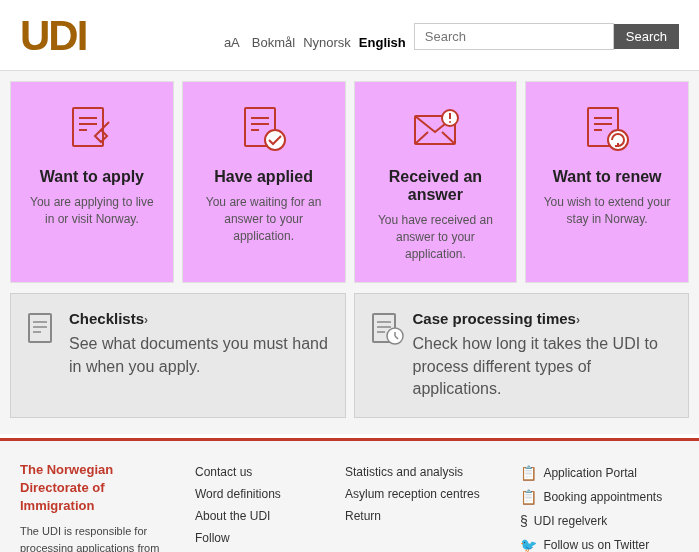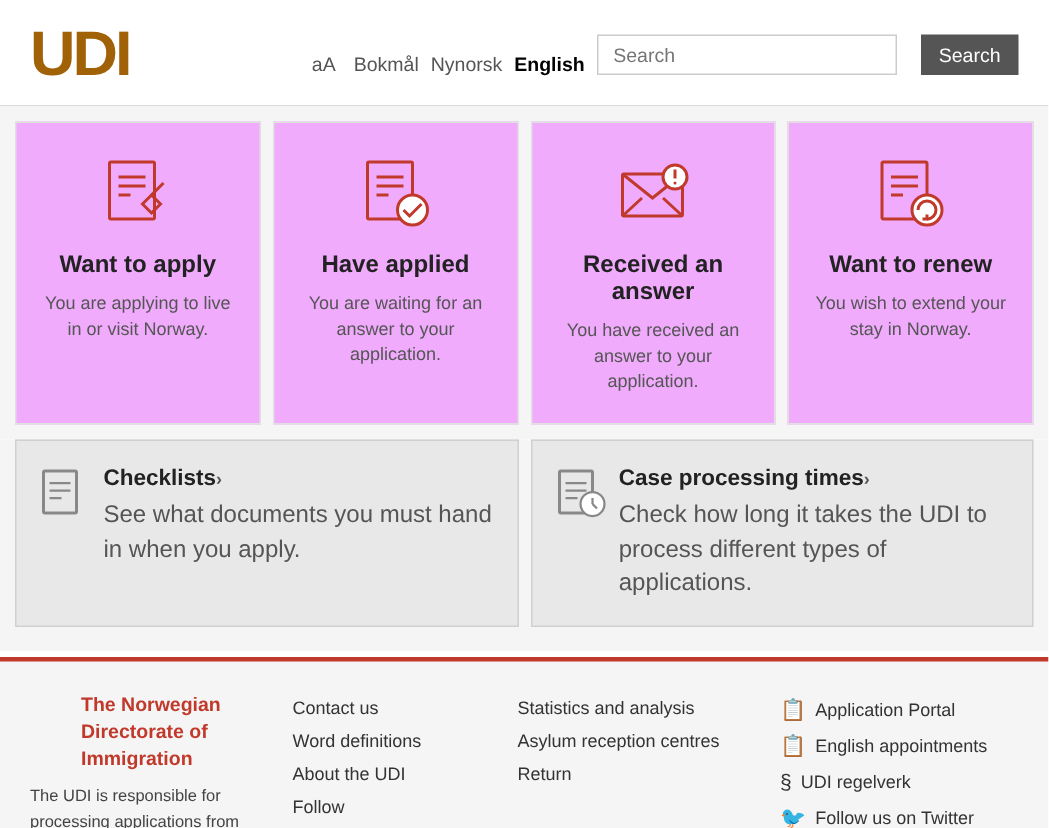--- a/index.html
+++ b/index.html
@@ -6,21 +6,21 @@
     body { font-family: Arial, sans-serif; background: #fff; font-size: 14px; color: #333; width: 699px; }
 
     
     .header { display: flex; align-items: center; justify-content: space-between; padding: 12px 20px 10px 20px; border-bottom: 1px solid #ddd; }
     .logo { color: #a16207; font-size: 42px; font-weight: 900; font-family: Arial Black, Arial, sans-serif; letter-spacing: -2px; }
     .header-right { display: flex; flex-direction: row; align-items: flex-end; gap: 8px; }
     .lang-bar { display: flex; align-items: center; gap: 8px; font-size: 13px; }
     .lang-icon { font-size: 13px; color: #555; margin-right: 4px; }
     .lang-link { color: #555; text-decoration: none; cursor: pointer; }
     .lang-link.active { font-weight: bold; color: #000; }
-    .search-bar { display: flex; gap: 16px; }
+    .search-bar { display: flex; gap: 0; align-items: center; }
     .search-input { border: 1px solid #ccc; padding: 5px 10px; font-size: 13px; width: 200px; outline: none; }
     .search-btn { background: #555; color: #fff; border: none; padding: 5px 12px; font-size: 13px; cursor: pointer; }
 
     
     .main-grid { display: flex; padding: 10px; gap: 8px; background: #f5f5f5; }
     .grid-card { flex: 1; background: #f0abfc; border: 1px solid #e0e0e0; padding: 20px 16px; display: flex; flex-direction: column; align-items: center; text-align: center; min-height: 160px; cursor: pointer; }
     .card-icon { width: 54px; height: 54px; margin-bottom: 12px; }
     .card-title { font-size: 16px; font-weight: bold; margin-bottom: 8px; color: #222; }
     .card-desc { font-size: 12px; color: #555; line-height: 1.4; }
 
@@ -31,21 +31,21 @@
     .info-card-text .info-title { font-size: 15px; font-weight: bold; color: #222; margin-bottom: 6px; }
     .info-card-text .info-title .arrow { font-size: 12px; color: #555; }
     .info-card-text .info-desc { font-size: 16px; color: #555; line-height: 1.4; }
 
     
     .footer { background: #f5f5f5; padding: 20px 20px 16px 20px; display: flex; gap: 0; border-top: 3px solid #c0392b; margin-top: 4px; }
     .footer-col1 { width: 175px; flex-shrink: 0; padding-right: 16px; }
     .footer-col2 { width: 150px; flex-shrink: 0; }
     .footer-col3 { width: 175px; flex-shrink: 0; }
     .footer-col4 { flex: 1; }
-    .footer-brand { font-size: 13px; font-weight: bold; color: #c0392b; line-height: 1.4; margin-bottom: 8px; margin-left: 34px; }
+    .footer-brand { font-size: 13px; font-weight: bold; color: #c0392b; line-height: 1.4; margin-bottom: 8px; }
     .footer-desc { font-size: 11px; color: #444; line-height: 1.5; }
     .footer-link { display: block; font-size: 12px; color: #333; text-decoration: none; padding: 4px 0; cursor: pointer; }
     .footer-link-icon { display: flex; align-items: center; gap: 6px; font-size: 12px; color: #333; text-decoration: none; padding: 4px 0; cursor: pointer; }
     .icon-small { font-size: 14px; color: #333; }
 
     
     .section-gap { background: #f5f5f5; height: 6px; }
   </style>
 </head>
 <body>
@@ -195,21 +195,21 @@
     <a class="footer-link">Return</a>
   </div>
 
   <div class="footer-col4">
     <a class="footer-link-icon">
       <span class="icon-small">📋</span>
       <span>Application Portal</span>
     </a>
     <a class="footer-link-icon">
       <span class="icon-small">📋</span>
-      <span>English appointments</span>
+      <span>Booking appointments</span>
     </a>
     <a class="footer-link-icon">
       <span class="icon-small">§</span>
       <span>UDI regelverk</span>
     </a>
     <a class="footer-link-icon">
       <span class="icon-small">🐦</span>
       <span>Follow us on Twitter</span>
     </a>
   </div>

